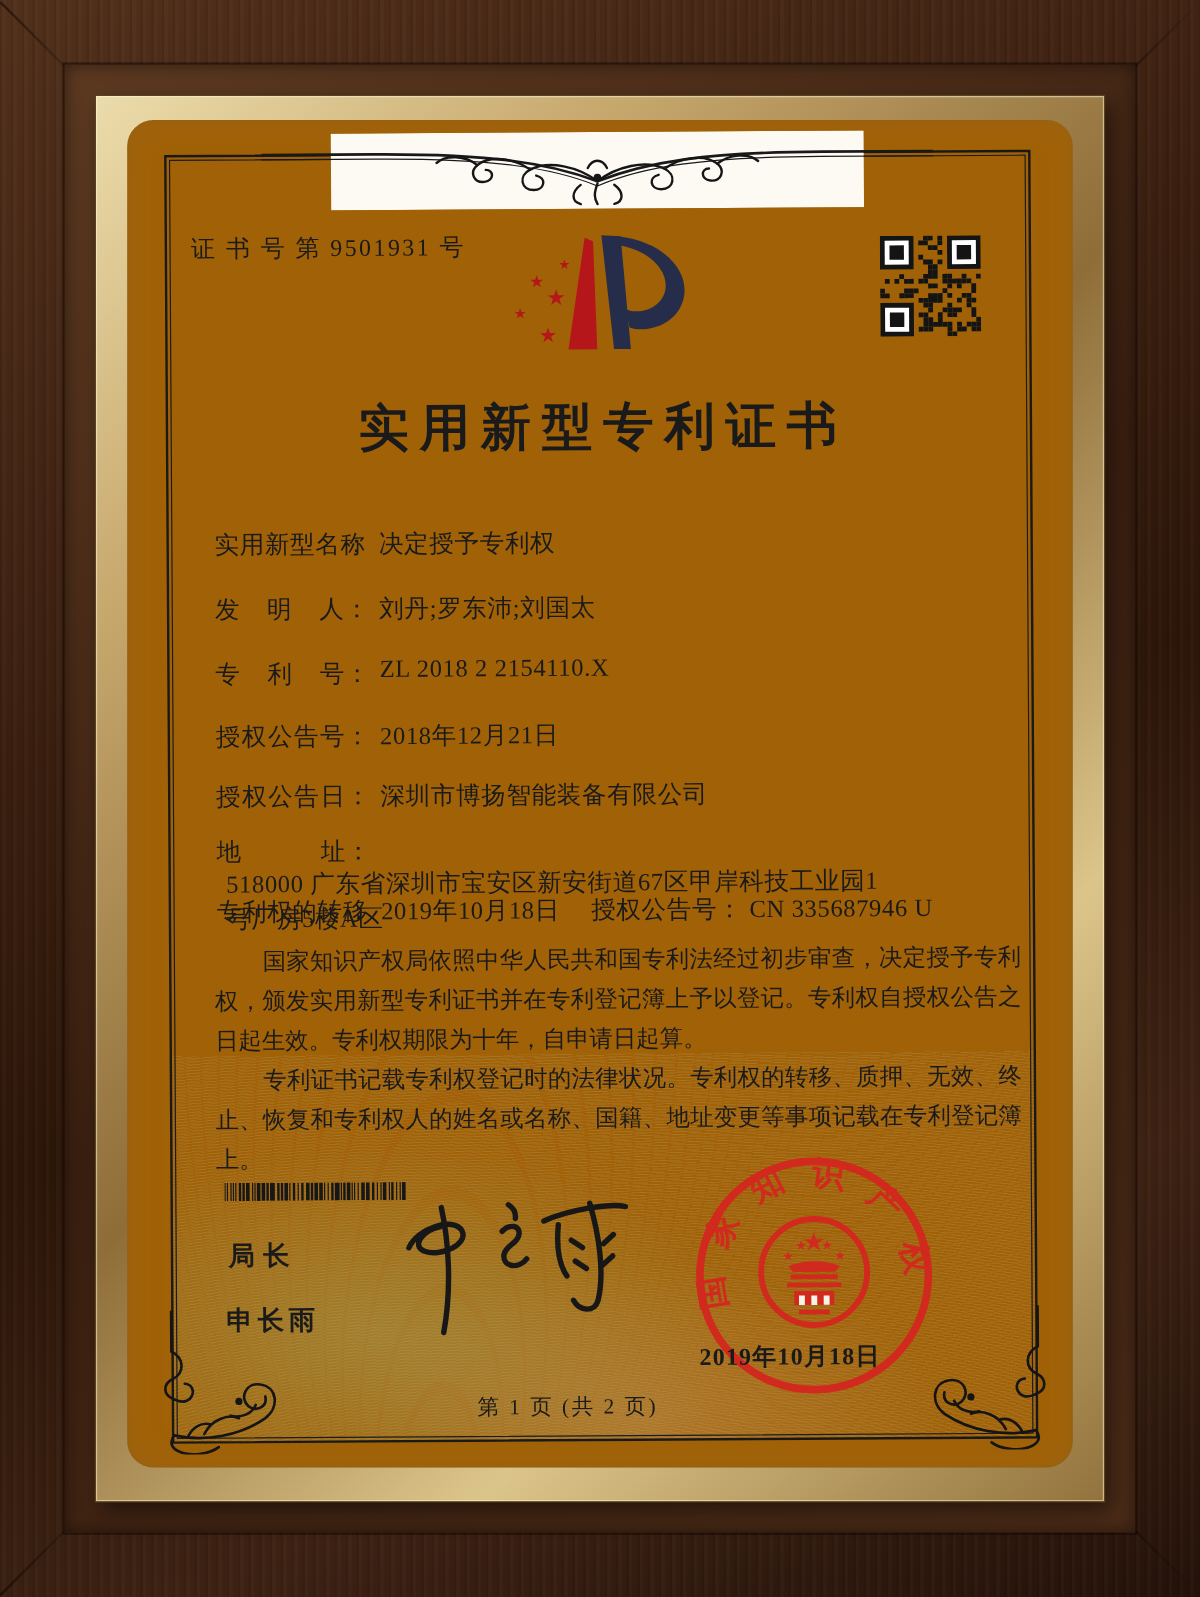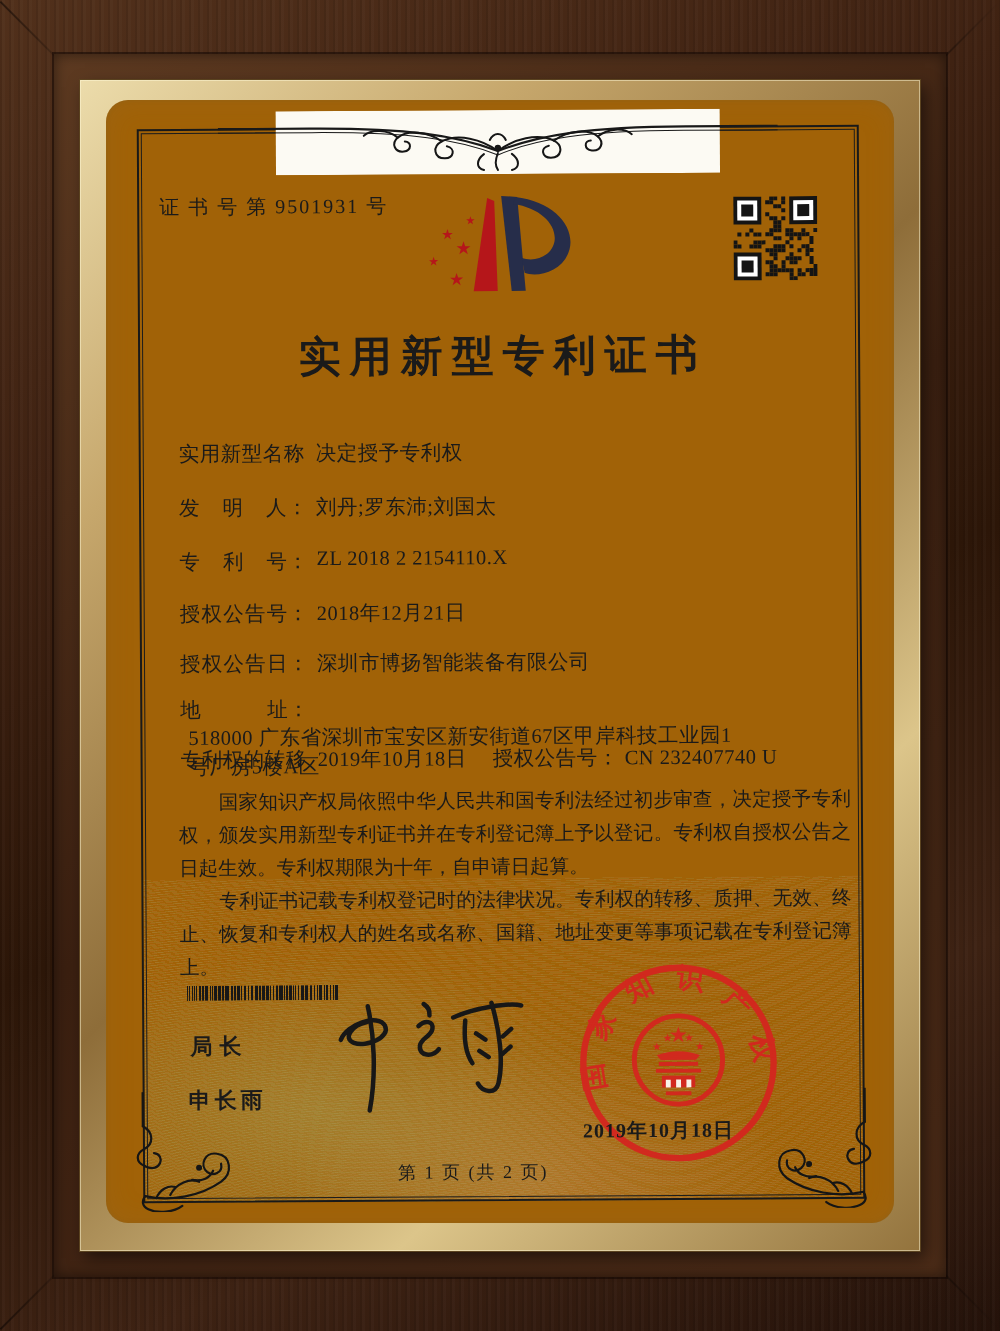--- a/index.html
+++ b/index.html
@@ -287,21 +287,21 @@
       <span class="lbl">授权公告号</span><span class="colon">：</span><span class="val">2018年12月21日</span>
     </div>
     <div class="row" style="top:548px">
       <span class="lbl">授权公告日</span><span class="colon">：</span><span class="val">深圳市博扬智能装备有限公司</span>
     </div>
     <div class="row row-addr" style="top:594px">
       <span class="lbl">地址</span><span class="colon">：</span><span class="val">518000 广东省深圳市宝安区新安街道67区甲岸科技工业园1号厂房5楼A区</span>
     </div>
     <div class="row" style="top:644px">
       <span class="lbl">专利权的转移</span><span class="colon">：</span><span class="val">2019年10月18日</span>
-      <span class="grant-no"><span>授权公告号</span><span>：</span><span style="margin-left:6px">CN 232407740 U</span></span>
+      <span class="grant-no"><span>授权公告号</span><span>：</span><span style="margin-left:6px">CN 335687946 U</span></span>
     </div>
 
     <div class="paras">
       <p>国家知识产权局依照中华人民共和国专利法经过初步审查，决定授予专利权，颁发实用新型专利证书并在专利登记簿上予以登记。专利权自授权公告之日起生效。专利权期限为十年，自申请日起算。</p>
       <p>专利证书记载专利权登记时的法律状况。专利权的转移、质押、无效、终止、恢复和专利权人的姓名或名称、国籍、地址变更等事项记载在专利登记簿上。</p>
     </div>
 
     <div class="barcode" id="barcode"><i style="width:1px;margin-right:1px"></i><i style="width:1px;margin-right:2px"></i><i style="width:1px;margin-right:1px"></i><i style="width:1px;margin-right:1px"></i><i style="width:1px;margin-right:2px"></i><i style="width:2px;margin-right:1px"></i><i style="width:2px;margin-right:1px"></i><i style="width:3px;margin-right:2px"></i><i style="width:1px;margin-right:1px"></i><i style="width:1px;margin-right:1px"></i><i style="width:3px;margin-right:1px"></i><i style="width:3px;margin-right:1px"></i><i style="width:2px;margin-right:1px"></i><i style="width:4px;margin-right:2px"></i><i style="width:2px;margin-right:1px"></i><i style="width:2px;margin-right:1px"></i><i style="width:3px;margin-right:1px"></i><i style="width:1px;margin-right:2px"></i><i style="width:2px;margin-right:2px"></i><i style="width:1px;margin-right:2px"></i><i style="width:2px;margin-right:2px"></i><i style="width:3px;margin-right:1px"></i><i style="width:2px;margin-right:1px"></i><i style="width:3px;margin-right:1px"></i><i style="width:3px;margin-right:1px"></i><i style="width:1px;margin-right:2px"></i><i style="width:1px;margin-right:2px"></i><i style="width:2px;margin-right:1px"></i><i style="width:4px;margin-right:1px"></i><i style="width:1px;margin-right:1px"></i><i style="width:2px;margin-right:1px"></i><i style="width:3px;margin-right:1px"></i><i style="width:1px;margin-right:1px"></i><i style="width:1px;margin-right:2px"></i><i style="width:1px;margin-right:2px"></i><i style="width:3px;margin-right:1px"></i><i style="width:3px;margin-right:2px"></i><i style="width:2px;margin-right:2px"></i><i style="width:1px;margin-right:2px"></i><i style="width:1px;margin-right:1px"></i><i style="width:3px;margin-right:2px"></i><i style="width:1px;margin-right:1px"></i><i style="width:2px;margin-right:2px"></i><i style="width:1px;margin-right:2px"></i><i style="width:1px;margin-right:1px"></i><i style="width:3px;margin-right:2px"></i></div>
 
     <div class="sig-block juzhang">局长</div>

